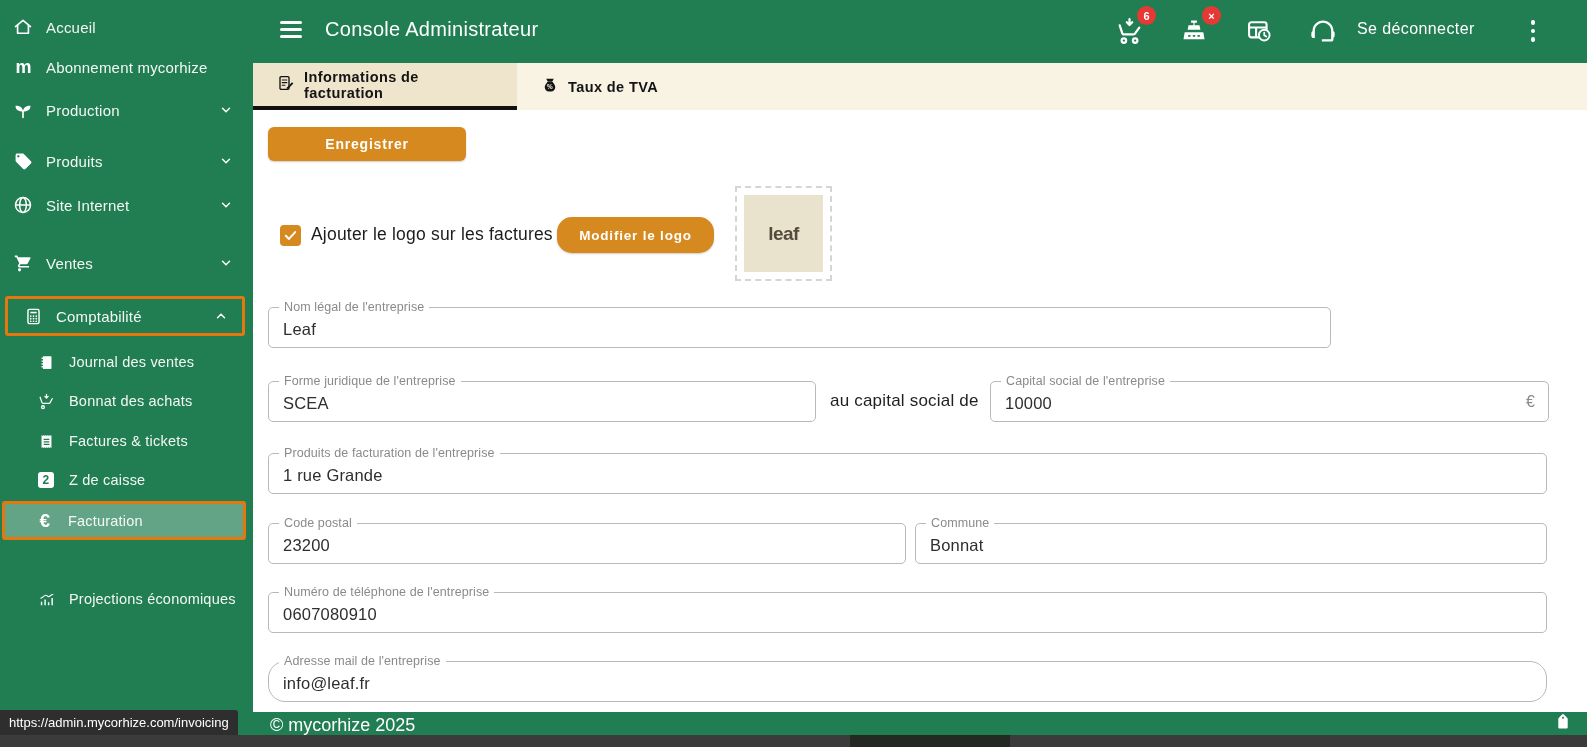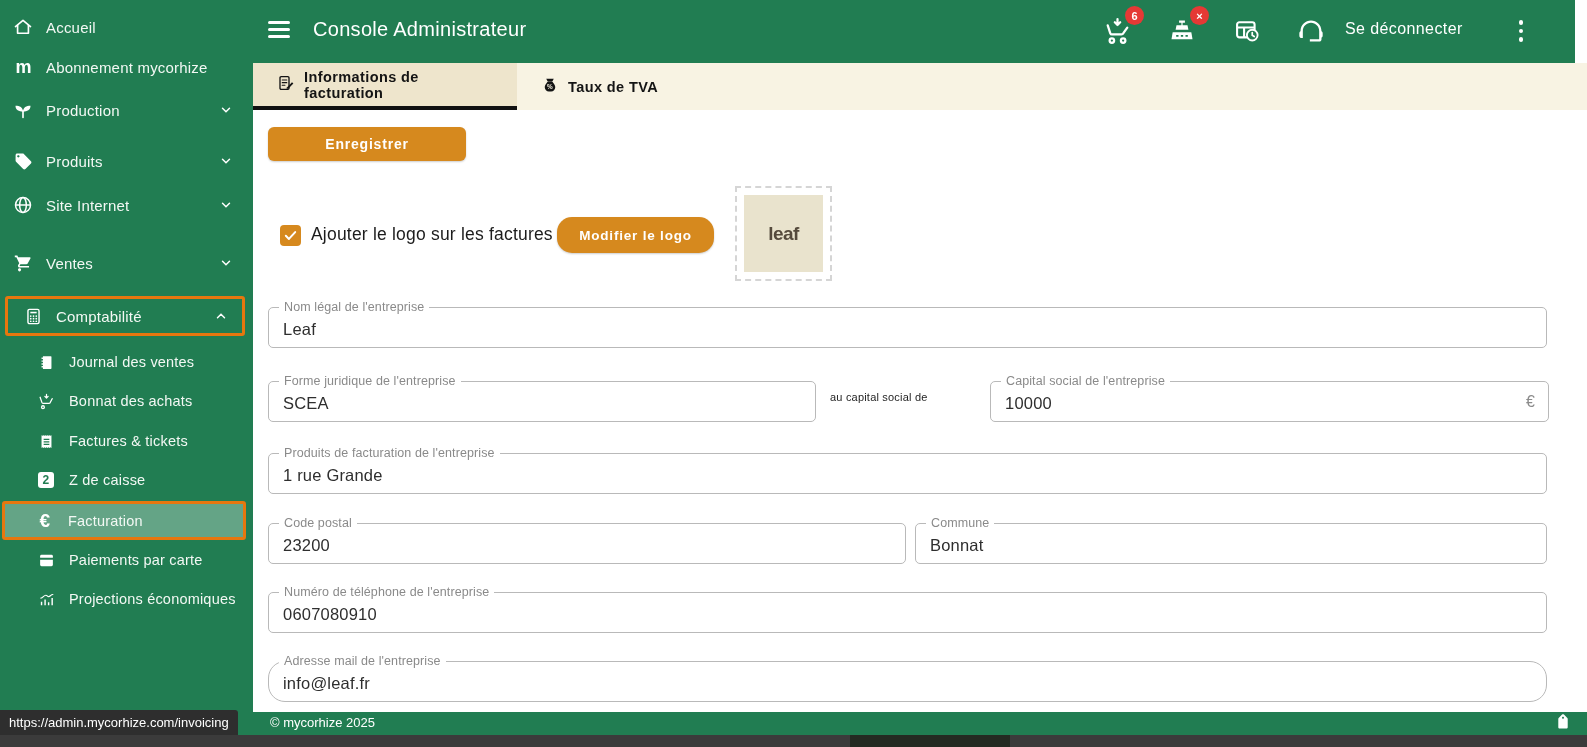--- a/index.html
+++ b/index.html
@@ -14,21 +14,21 @@
   .srow-main { padding-left:13px; height:38px; }
   .srow-sub { padding-left:37px; height:34px; font-size:14.5px; }
   .srow-sub .ico { width:18px; height:18px; flex:0 0 18px; margin-right:14px; }
   .hl-border { border:3px solid #e6770e; border-radius:3px; }
   .sel-bg { background:rgba(255,255,255,.3); }
   .zbox { width:16px; height:16px; background:#fff; border-radius:3px; color:#217d52; font-weight:bold; font-size:12px; display:flex; align-items:center; justify-content:center; }
   .eurog { font-size:19px; font-weight:bold; color:#fff; line-height:1; }
   .mglyph { font-size:18px; font-weight:800; color:#fff; line-height:1; letter-spacing:-1px; }
 
   
-  .appbar { position:absolute; left:241px; top:0; width:1334px; height:63px; background:#217d52; z-index:1; }
+  .appbar { position:absolute; left:253px; top:0; width:1334px; height:63px; background:#217d52; z-index:1; }
   .burger { position:absolute; left:27px; top:21px; width:22px; height:18px; cursor:pointer; }
   .burger span { display:block; height:2.5px; background:#fff; border-radius:2px; margin-bottom:4.5px; }
   .apptitle { position:absolute; left:72px; top:18px; color:#fff; font-size:20px; font-weight:500; letter-spacing:.3px; }
   .abicon { position:absolute; top:13px; width:36px; height:36px; display:flex; align-items:center; justify-content:center; cursor:pointer; }
   .badge { position:absolute; top:-7px; right:-9px; min-width:19px; height:19px; border-radius:10px; background:#e53935; color:#fff; font-size:11px; font-weight:bold; display:flex; align-items:center; justify-content:center; padding:0 4px; }
   .logout { position:absolute; left:1104px; top:20px; color:#fff; font-size:16px; font-weight:500; letter-spacing:.4px; cursor:pointer; }
   .kebab { position:absolute; left:1270px; top:16px; width:20px; height:30px; display:flex; flex-direction:column; align-items:center; justify-content:center; gap:4px; cursor:pointer; }
   .kebab i { width:4.5px; height:4.5px; background:#fff; border-radius:50%; }
 
   
@@ -43,25 +43,25 @@
   .modify-btn { position:absolute; left:304px; top:107px; width:157px; height:36px; font-size:13.5px;border-radius:15px; }
   .chk { position:absolute; left:27px; top:115px; width:21px; height:21px; background:#d6891e; border-radius:4px; display:flex; align-items:center; justify-content:center; cursor:pointer; }
   .chk-label { position:absolute; left:58px; top:114px; font-size:17.5px; color:#1c1c1c; letter-spacing:.2px; }
   .logo-drop { position:absolute; left:482px; top:76px; width:97px; height:95px; border:2px dashed #d5d5d5; display:flex; align-items:center; justify-content:center; cursor:pointer; }
   .logo-inner { width:79px; height:77px; background:#e9e3cd; display:flex; align-items:center; justify-content:center; font-weight:bold; font-size:19px; color:#554a3c; letter-spacing:-.5px; }
 
   .field { position:absolute; height:41px; border:1px solid #b9b9b9; border-radius:5px; background:#fff; }
   .flabel { position:absolute; top:-8px; left:10px; background:#fff; padding:0 5px; font-size:12.5px; color:#8a8a8a; letter-spacing:.1px; white-space:nowrap; }
   .finput { width:100%; height:100%; border:none; outline:none; background:transparent; padding:4px 14px 0 14px; font-size:16.5px; color:#2e2e2e; font-family:"Liberation Sans",sans-serif; letter-spacing:.2px; }
   .fsuffix { position:absolute; right:13px; top:11px; font-size:16px; color:#8b8b8b; }
-  .connector { position:absolute; left:577px; top:281px; font-size:11px; color:#1f1f1f; letter-spacing:.2px; }
+  .connector { position:absolute; left:577px; top:281px; font-size:17px; color:#1f1f1f; letter-spacing:.2px; }
 
   
   .footer { position:absolute; left:0; top:712px; width:1587px; height:23px; background:#217d52; z-index:3; }
-  .copyright { position:absolute; left:270px; top:3px; color:#fff; font-size:13px; }
+  .copyright { position:absolute; left:270px; top:3px; color:#fff; font-size:18px; }
   .foot-tag { position:absolute; right:16px; top:3px; width:16px; height:16px; }
   .statusurl { position:absolute; left:0; top:710px; height:25px; background:#2e2e2e; color:#fff; font-size:13px; line-height:25px; padding:0 9px; border-top-right-radius:3px; z-index:4; white-space:nowrap; }
   .bottomstrip { position:absolute; left:0; top:735px; width:1587px; height:12px; background:#3b3b3b; z-index:3; }
   .bottomstrip i { position:absolute; left:850px; top:0; width:160px; height:12px; background:#242a22; display:block; }
 </style>
 </head>
 <body>
 
 <nav class="sidebar">
 
@@ -195,29 +195,20 @@
     <span>Z de caisse</span>
   </div>
 
   <div class="srow srow-sub hl-border sel-bg" style="top:501px; left:2px; width:244px; height:39px; padding-left:31px;">
     <span class="ico">
         <span class="eurog">€</span>
       </span>
     <span>Facturation</span>
   </div>
 
-  <div class="srow srow-sub" style="top:543px;">
-    <span class="ico">
-      <svg viewBox="0 0 24 24" width="17" height="17" fill="#fff">
-          <path d="M3 6a2 2 0 0 1 2-2h14a2 2 0 0 1 2 2v2H3z"></path>
-          <path d="M3 11h18v7a2 2 0 0 1-2 2H5a2 2 0 0 1-2-2z"></path>
-        </svg>
-    </span>
-    <span>Paiements par carte</span>
-  </div>
 
   <div class="srow srow-sub" style="top:582px;">
     <span class="ico">
       <svg viewBox="0 0 24 24" width="17" height="17">
           <path d="M4 20h2v-5H4zM9 20h2v-8H9zM14 20h2v-4h-2zM19 20h2v-10h-2z" fill="#fff"></path>
           <path d="M4 10c3 0 4-4 7-4 2 0 2 2 4 2 2.2 0 3-3 6-3" stroke="#fff" stroke-width="1.6" fill="none" stroke-linecap="round"></path>
         </svg>
     </span>
     <span>Projections économiques</span>
   </div>
@@ -308,21 +299,21 @@
       </svg>
   </div>
   <span class="chk-label">Ajouter le logo sur les factures</span>
 
   <button class="btn modify-btn">Modifier le logo</button>
 
   <div class="logo-drop">
     <div class="logo-inner">leaf</div>
   </div>
 
-  <div class="field" style="left:15px; top:197px; width:1279px;">
+  <div class="field" style="left:15px; top:197px; width:1063px;">
     <span class="flabel">Nom légal de l'entreprise</span>
     <input class="finput" value="Leaf" style="">
   </div>
 
   <div class="field" style="left:15px; top:271px; width:548px;">
     <span class="flabel">Forme juridique de l'entreprise</span>
     <input class="finput" value="SCEA" style="">
   </div>
 
   <span class="connector">au capital social de</span>

